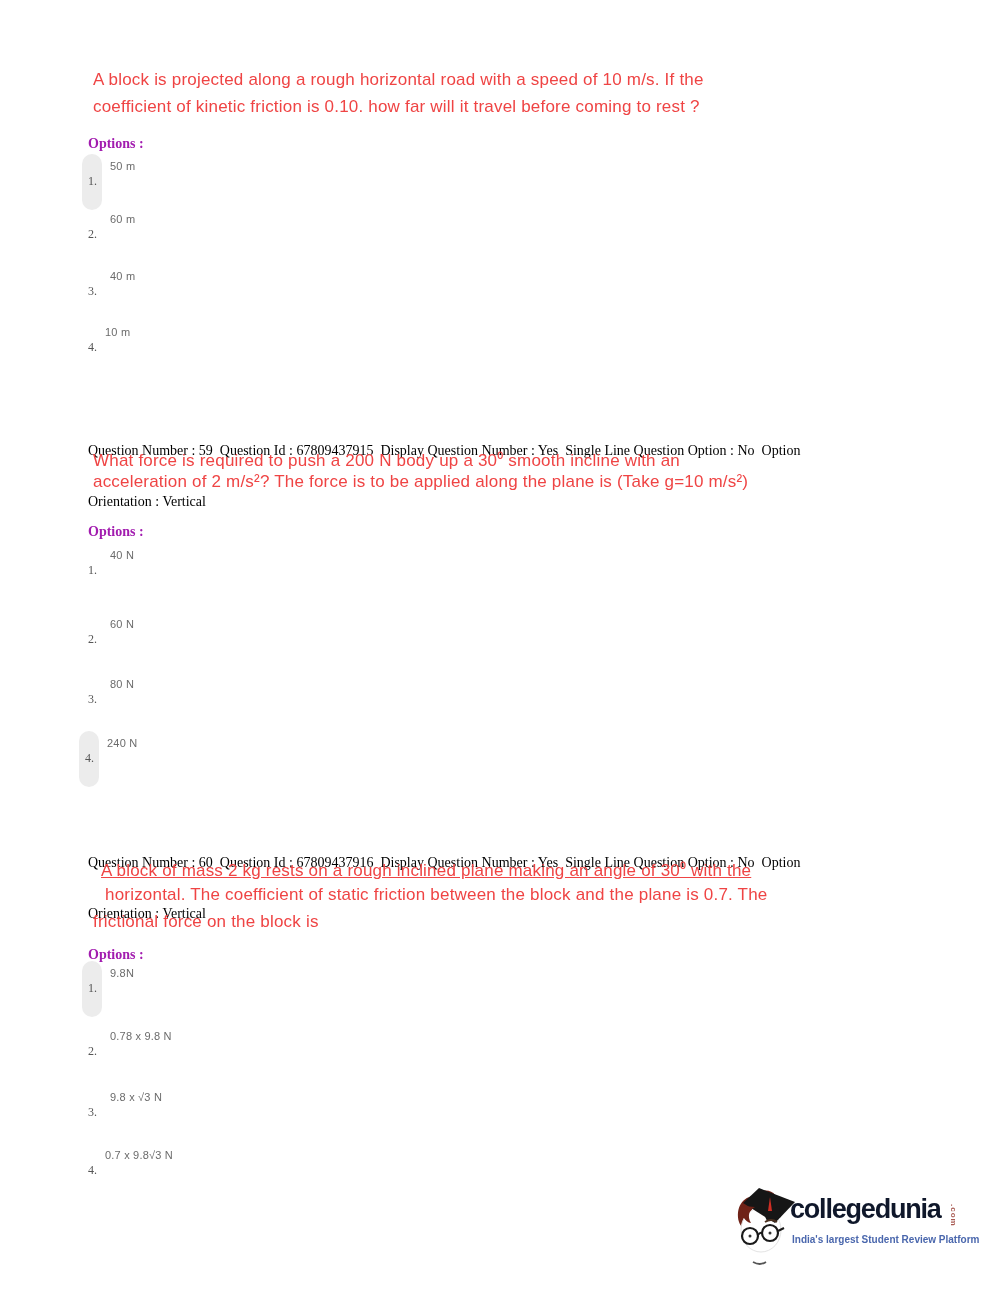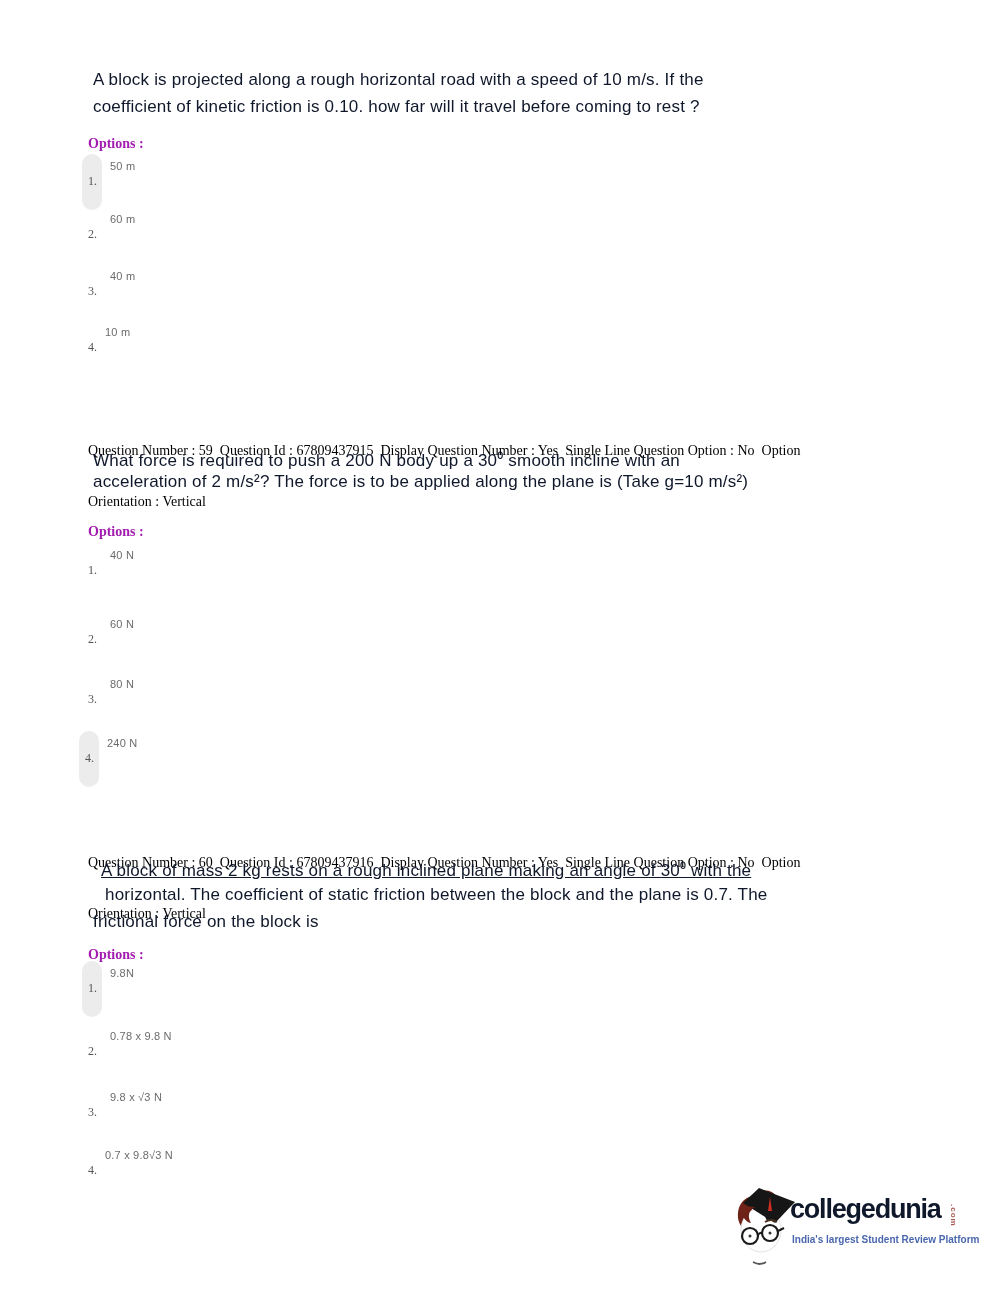--- a/index.html
+++ b/index.html
@@ -8,21 +8,21 @@
     width:993px;height:1296px;
     background:#ffffff;
     font-family:"Liberation Sans",sans-serif;
     overflow:hidden;
   }
   .abs{position:absolute;}
   
   .qline{
     font-family:"Liberation Sans",sans-serif;
     font-size:17px;
-    color:#0f172a;
+    color:#ef4444;
     letter-spacing:.2px;
     white-space:pre;
   }
   
   .meta{
     font-family:"Liberation Serif",serif;
     font-weight:normal;
     font-size:14px;
     line-height:17px;
     color:#000000;

